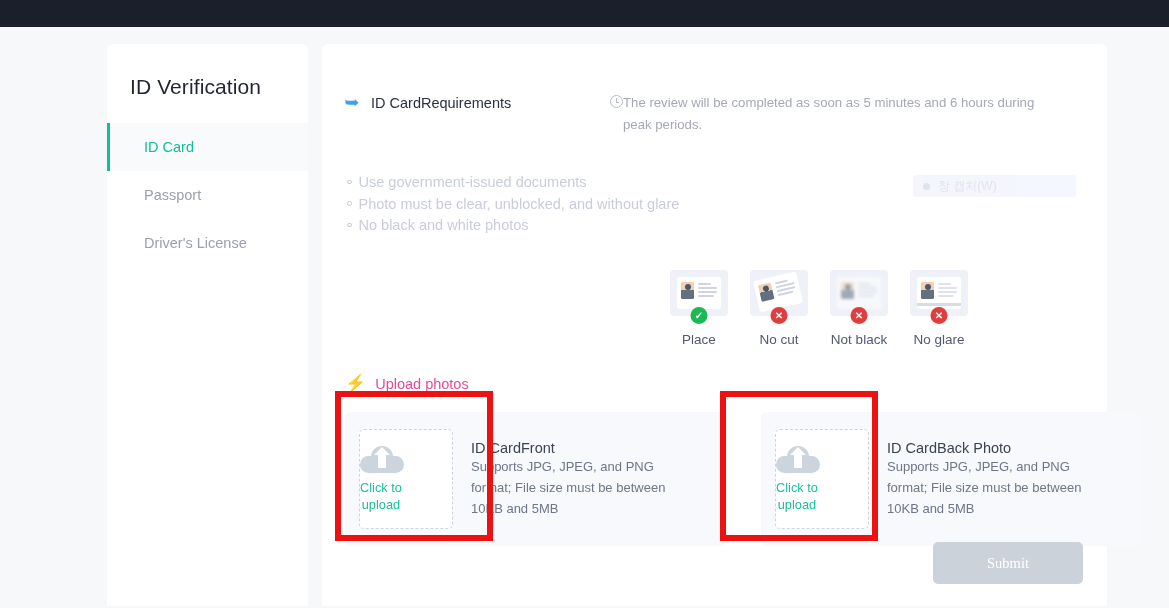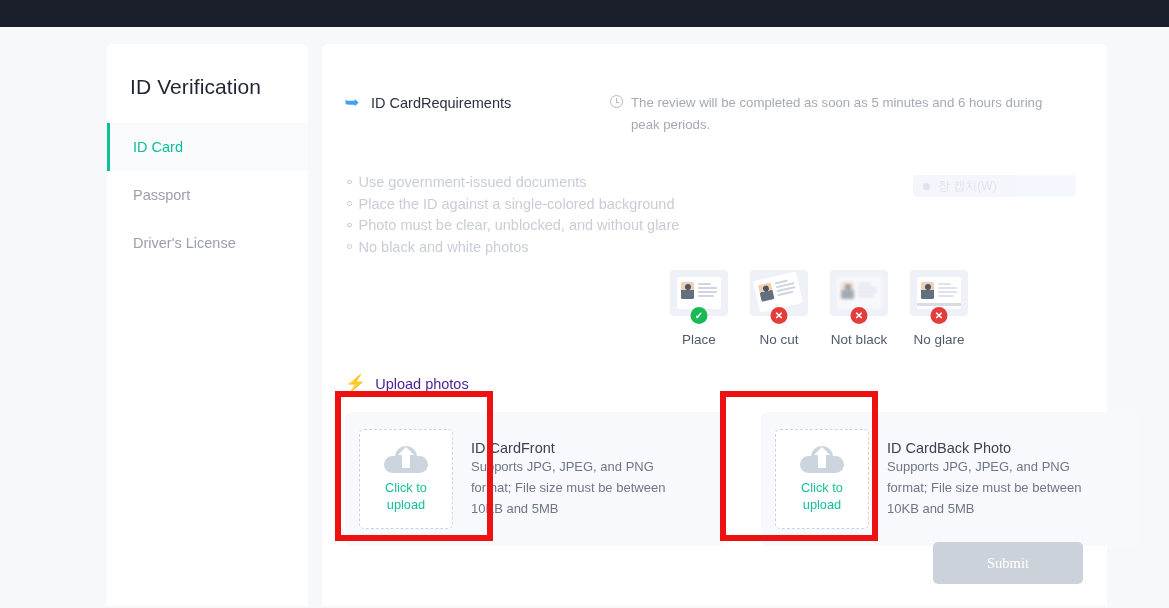--- a/index.html
+++ b/index.html
@@ -63,21 +63,21 @@
     color: #1f2533;
     letter-spacing: .1px;
   }
   .nav {
     margin-top: 24px;
   }
   .nav-item {
     position: relative;
     height: 48px;
     line-height: 48px;
-    padding-left: 26px;
+    padding-left: 37px;
     font-size: 14.5px;
     color: #9aa0ac;
     cursor: pointer;
   }
   .nav-item.active {
     background: #f8fafb;
     color: #0fbf9a;
   }
   .nav-item.active::before {
     content: "";
@@ -113,21 +113,21 @@
     line-height: 17px;
     font-size: 17px;
     color: #3da2f5;
     transform: scaleX(1.05);
   }
   .review-note {
     position: absolute;
     left: 288px; top: 48px;
     width: 450px;
     display: flex;
-    gap: 8px;
+    gap: 0;
     align-items: flex-start;
   }
   .review-txt {
     font-size: 13.2px;
     color: #a4a9b4;
     line-height: 22px;
   }
   .icon-clock {
     flex: none;
     margin-top: 3px;
@@ -284,21 +284,21 @@
     left: 23px; top: 331px;
     display: flex;
     align-items: center;
     gap: 9px;
   }
   .icon-bolt {
     font-size: 17px;
     color: #f5c518;
     line-height: 17px;
   }
-  .upl-head-txt { font-size: 14.5px; color: #4c1d95; }
+  .upl-head-txt { font-size: 14.5px; color: #ec4899; }
 
   .upl-row {
     position: absolute;
     left: 23px; top: 368px;
     display: flex;
     gap: 36px;
   }
   .upl-card {
     width: 380px;
     height: 134px;
@@ -310,21 +310,21 @@
     gap: 18px;
   }
   .drop {
     flex: none;
     width: 94px; height: 100px;
     border: 1px dashed #ccd4e0;
     border-radius: 5px;
     background: #ffffff;
     display: flex;
     flex-direction: column;
-    align-items: center;
+    align-items: flex-start;
     justify-content: center;
     cursor: pointer;
   }
   .cloud {
     position: relative;
     width: 44px; height: 27px;
     margin-bottom: 6px;
   }
   .cloud::before {
     content: "";
@@ -439,24 +439,20 @@
       <span class="review-txt">The review will be completed as soon as 5 minutes and 6 hours during peak periods.</span>
     </div>
 
     <div class="req-list">
       <div class="req-li">
         <span class="req-dot"></span>
         <span>Use government-issued documents</span>
       </div>
       <div class="req-li">
         <span class="req-dot"></span>
-        <span>Place the ID against a single-colored background</span>
-      </div>
-      <div class="req-li">
-        <span class="req-dot"></span>
         <span>Photo must be clear, unblocked, and without glare</span>
       </div>
       <div class="req-li">
         <span class="req-dot"></span>
         <span>No black and white photos</span>
       </div>
     </div>
 
     <div class="capture-overlay">
       <span class="cap-dot"></span>

